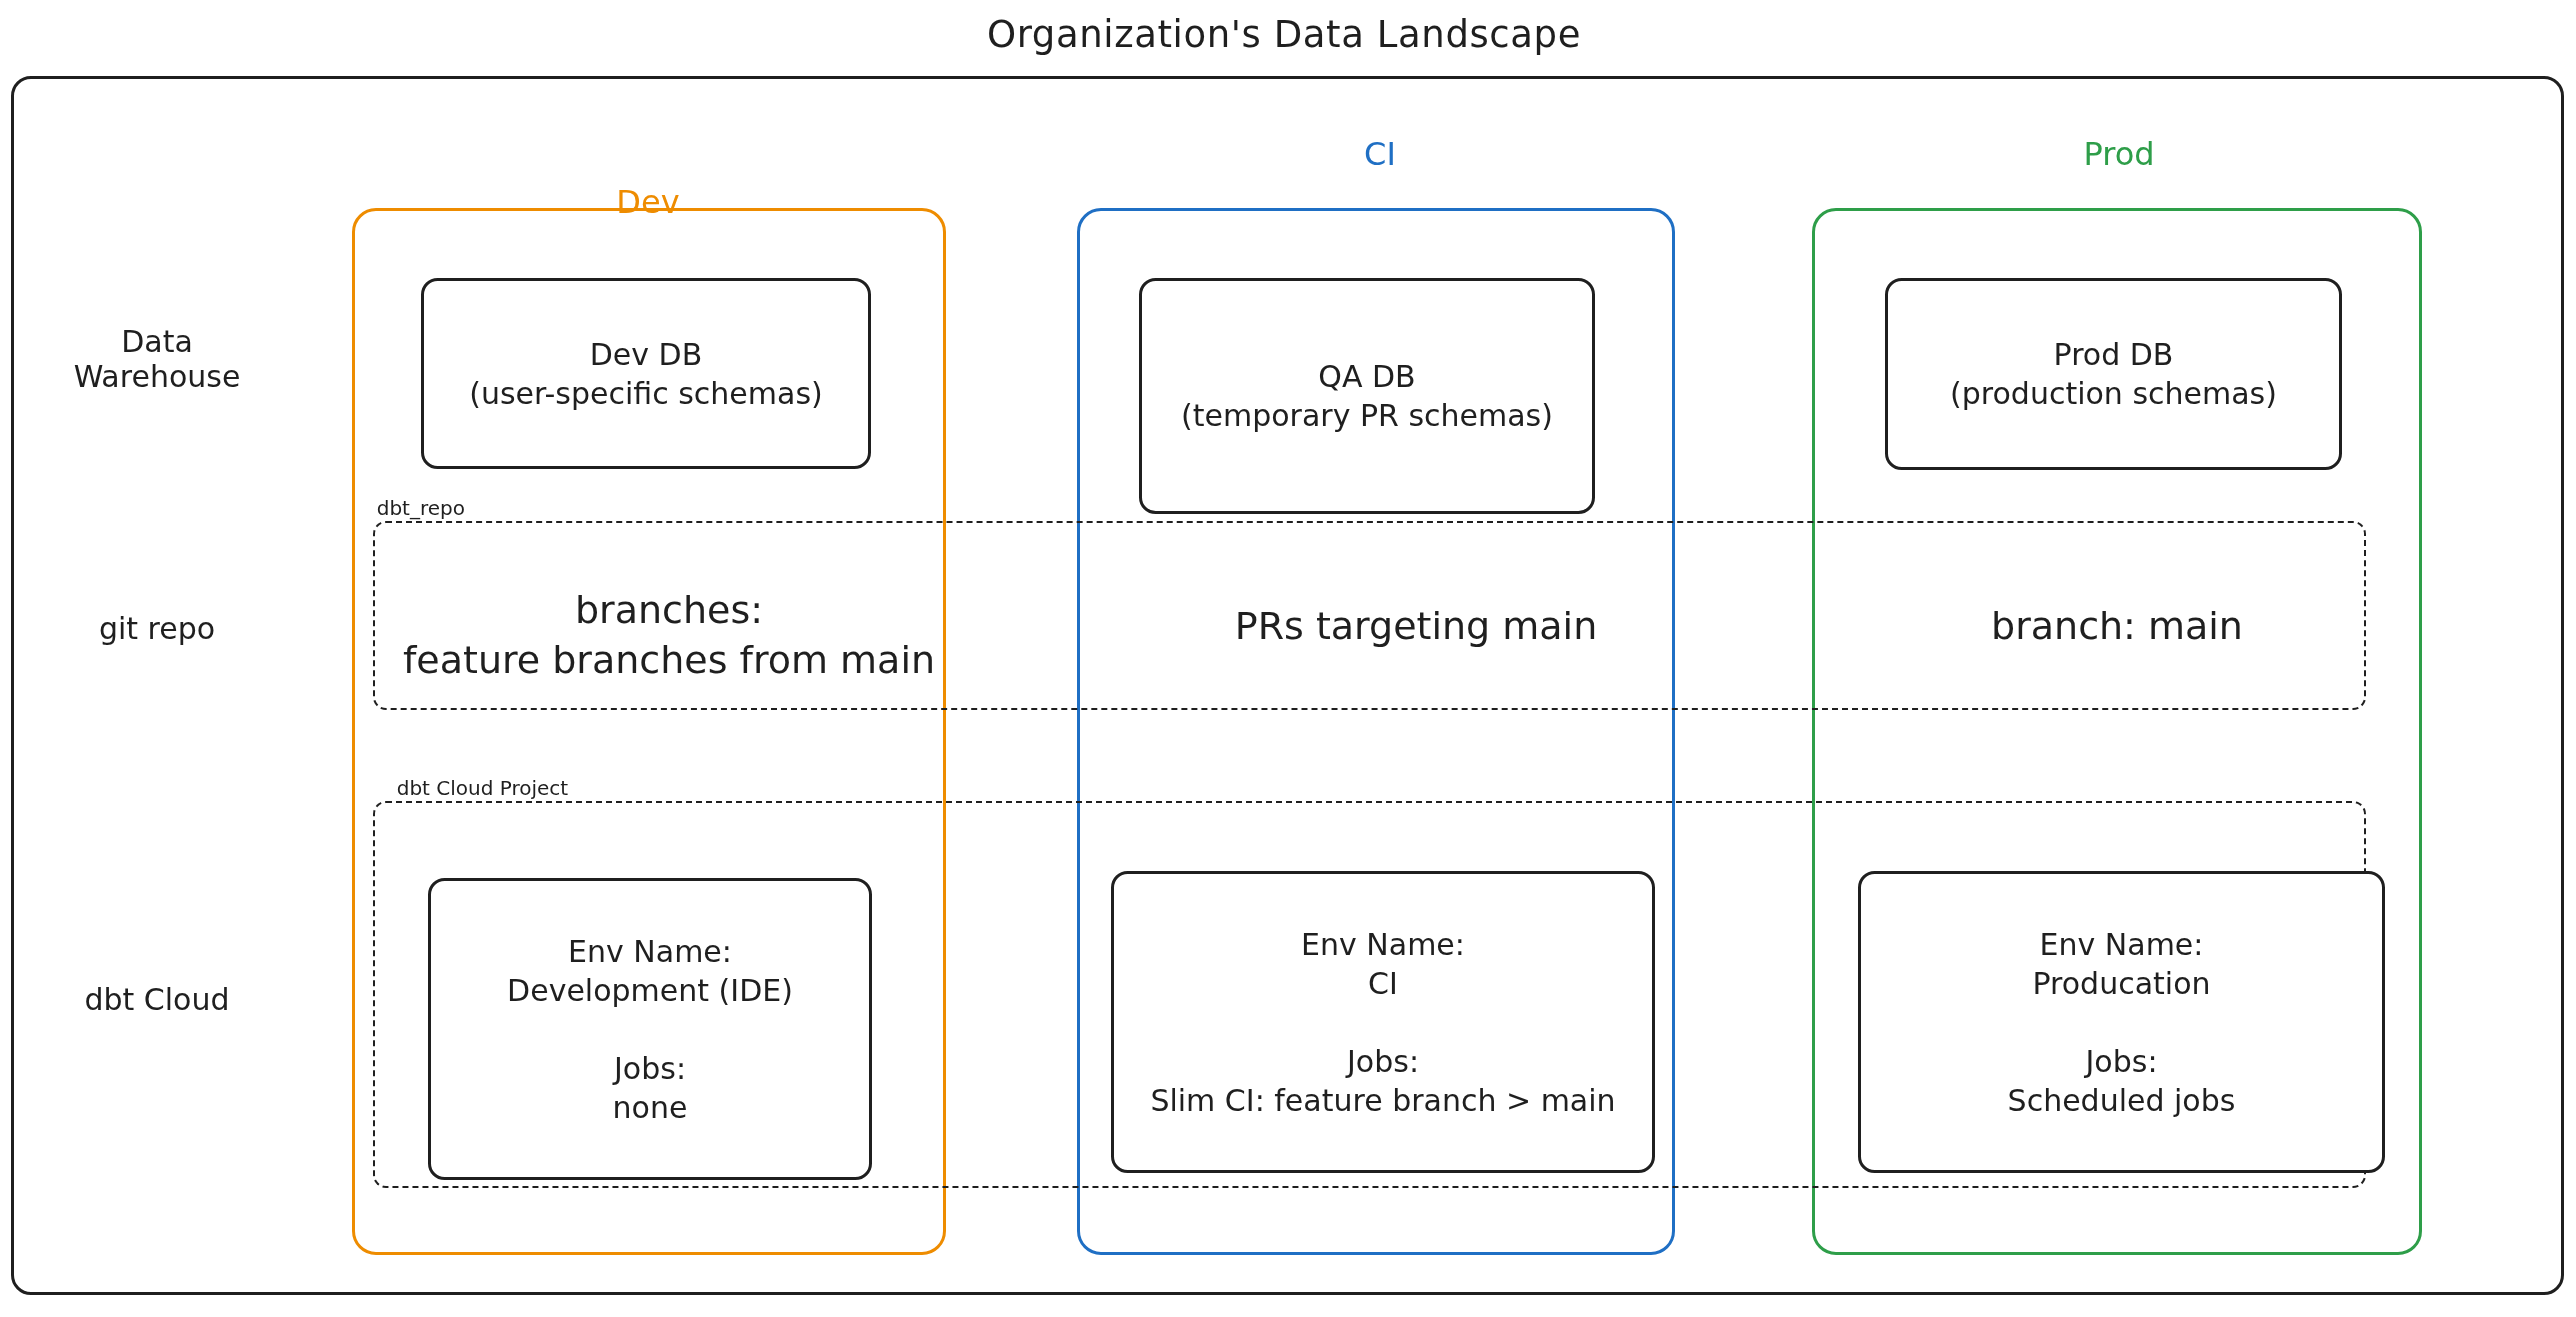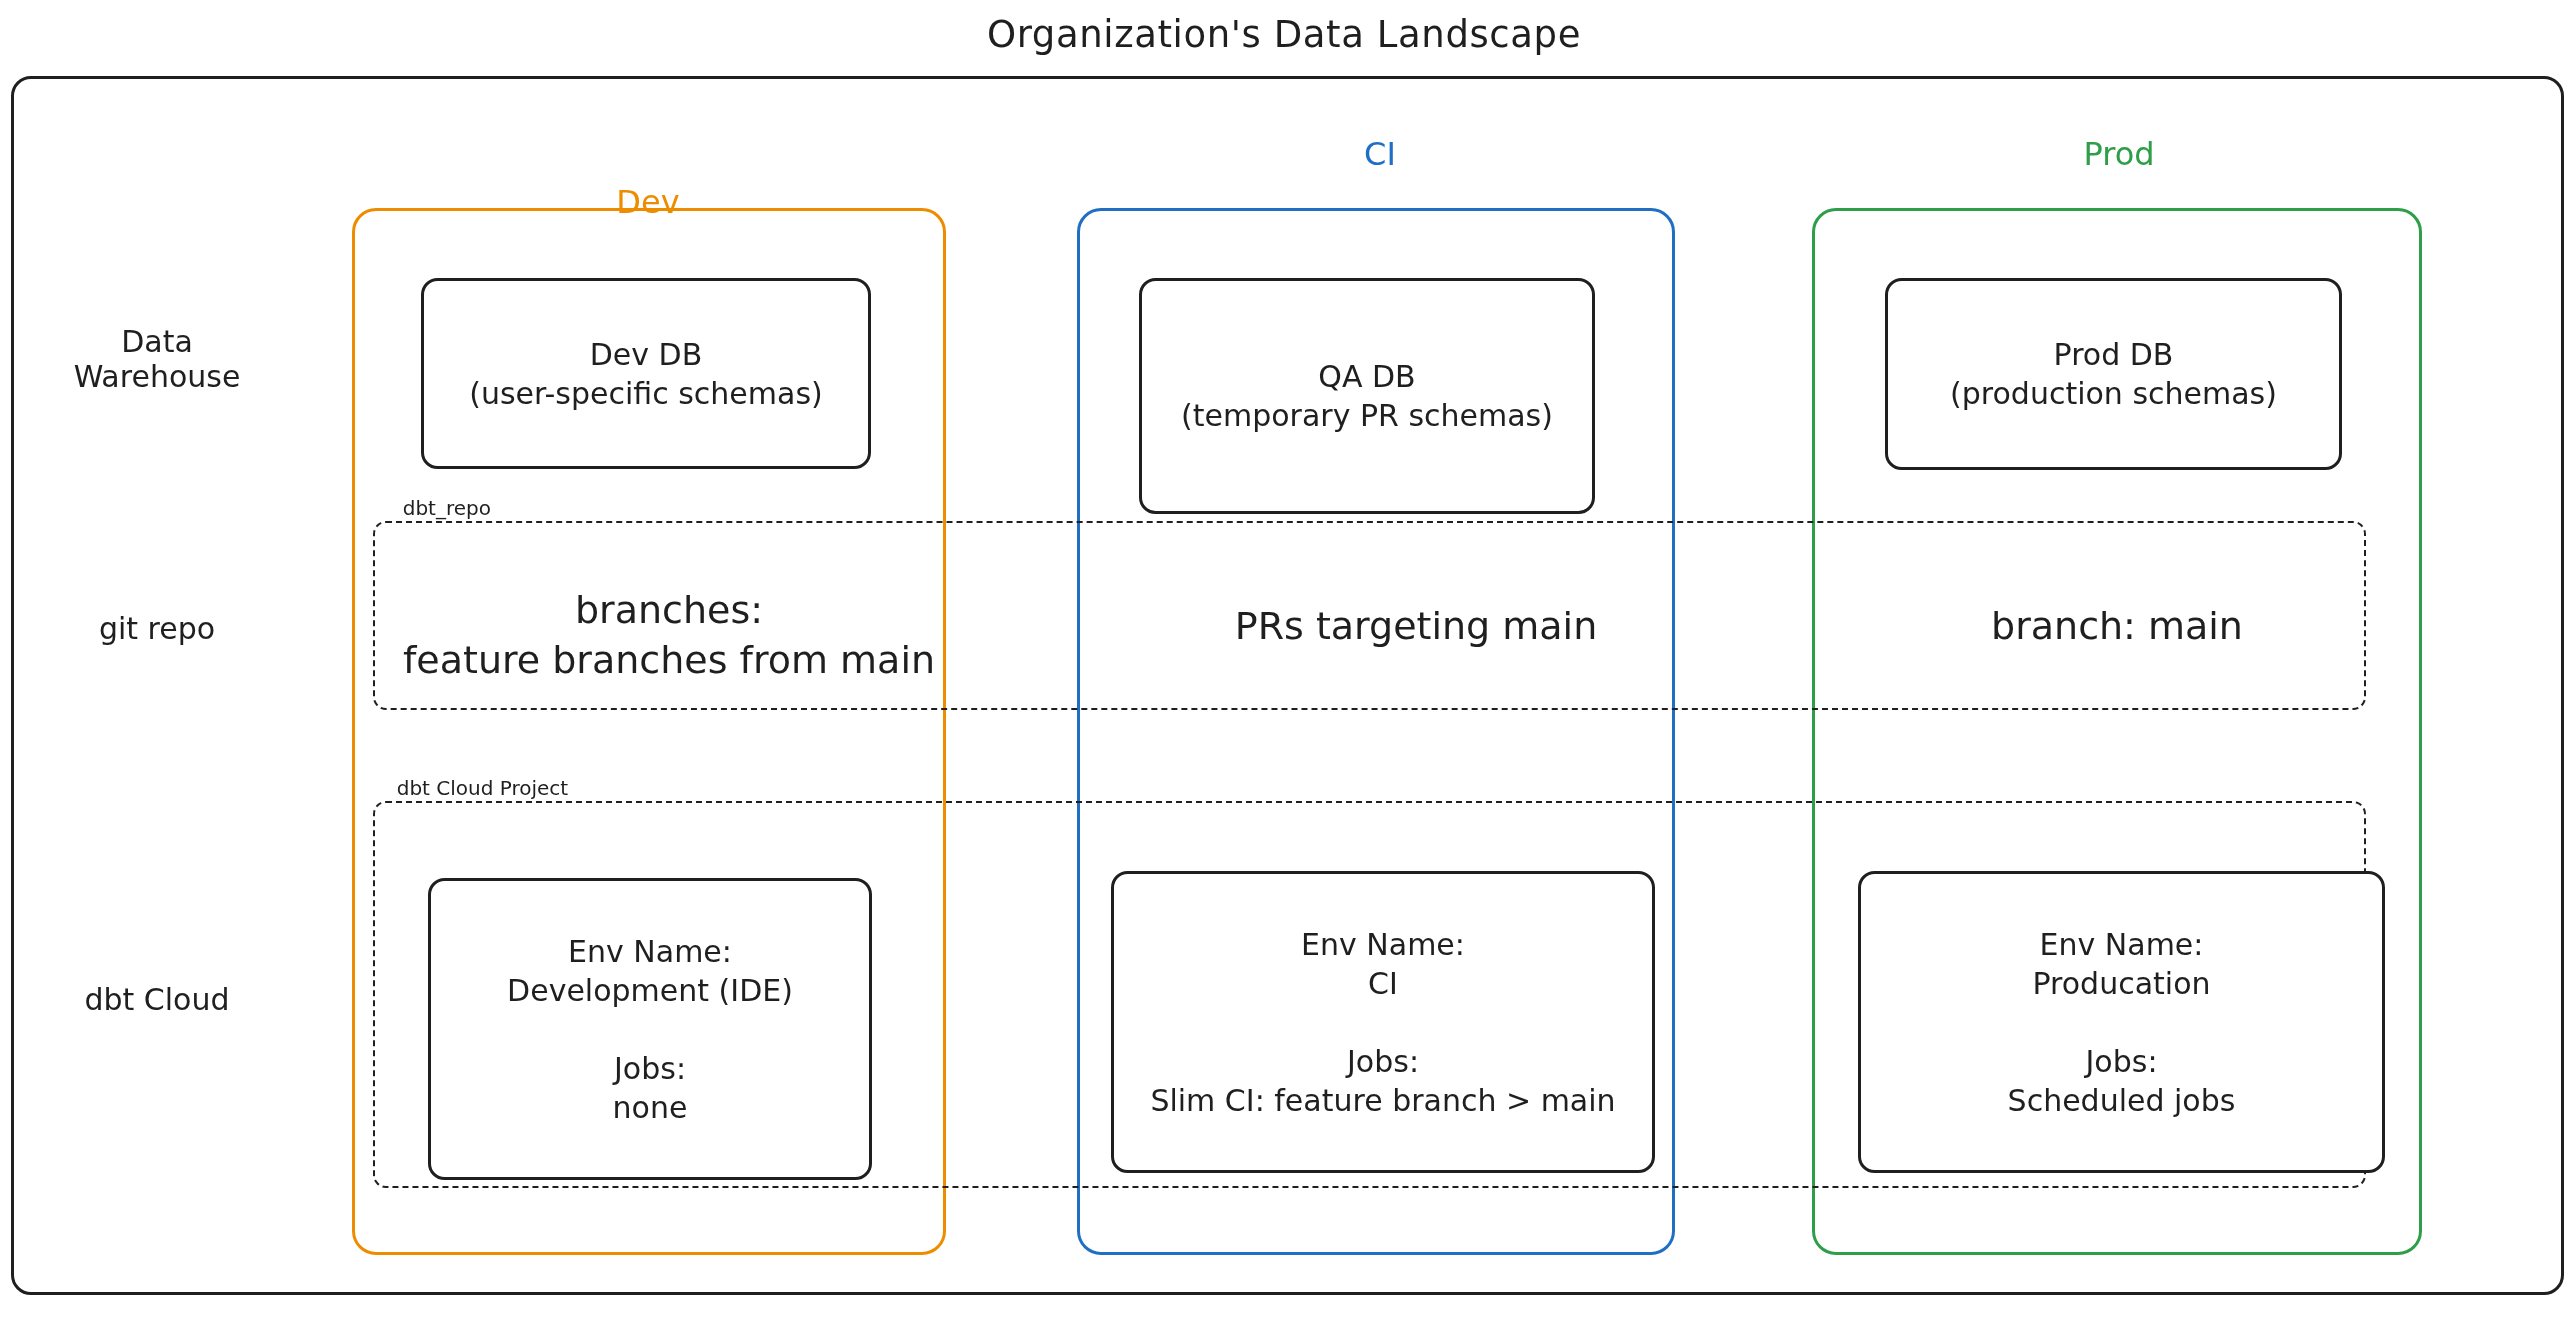--- a/index.html
+++ b/index.html
@@ -98,21 +98,21 @@
   #group-dbt-cloud-project { left: 373px; top: 801px; width: 1993px; height: 387px; }
 
   .group-label {
     position: absolute;
     font-size: 20px;
     color: #1f1f1f;
     background: #ffffff;
     padding: 0 4.7px;
     white-space: pre;
   }
-  #group-label-dbt-repo          { left: 398px; top: 496px; }
+  #group-label-dbt-repo          { left: 372px; top: 496px; }
   #group-label-dbt-cloud-project { left: 392px; top: 776px; }
 
   
   .node-box {
     position: absolute;
     border: 3px solid #1f1f1f;
     border-radius: 16.6px;
     background: #ffffff;
     display: flex;
     align-items: center;

